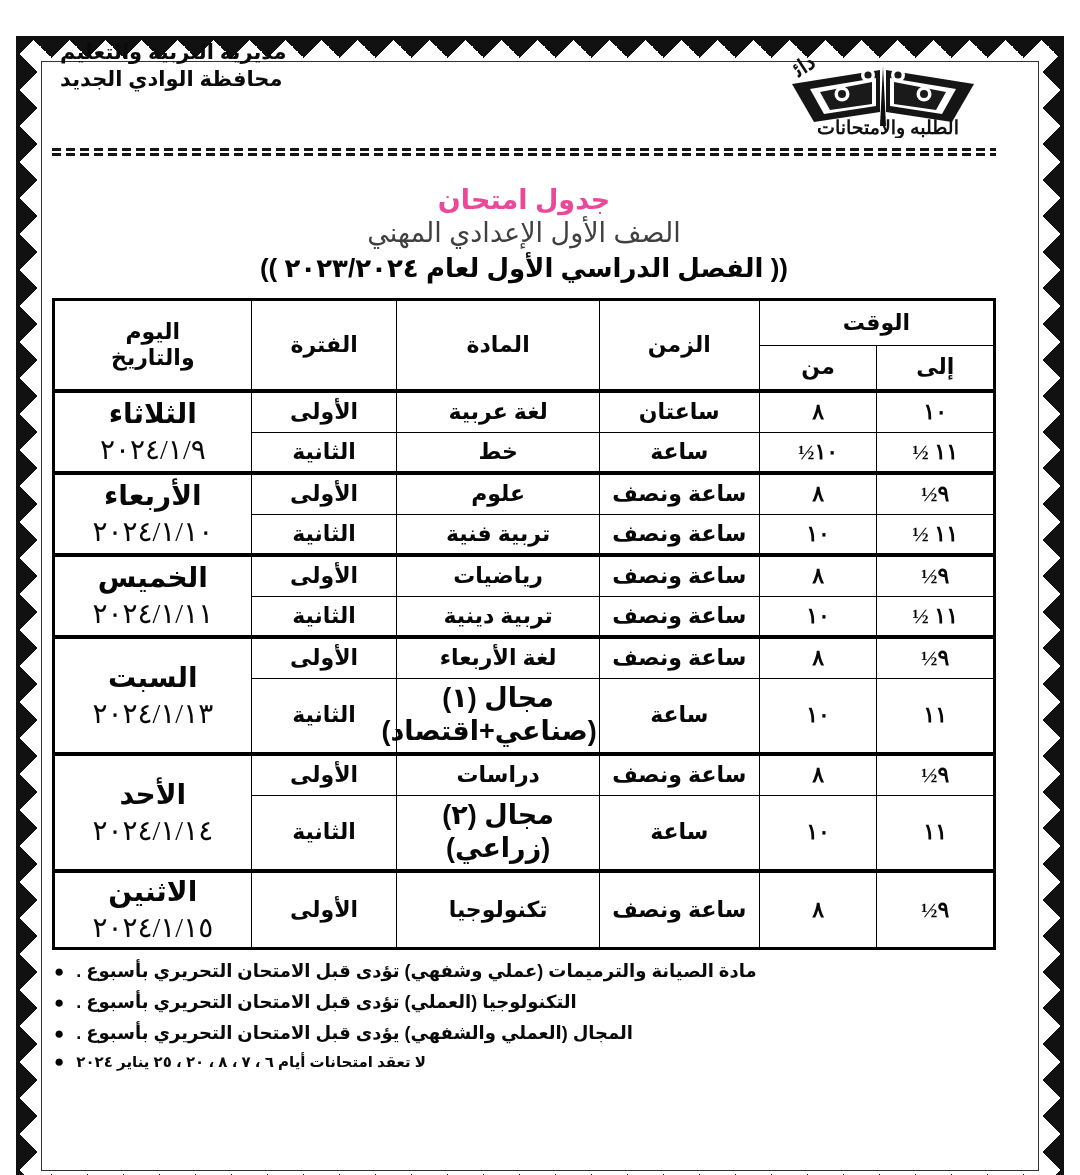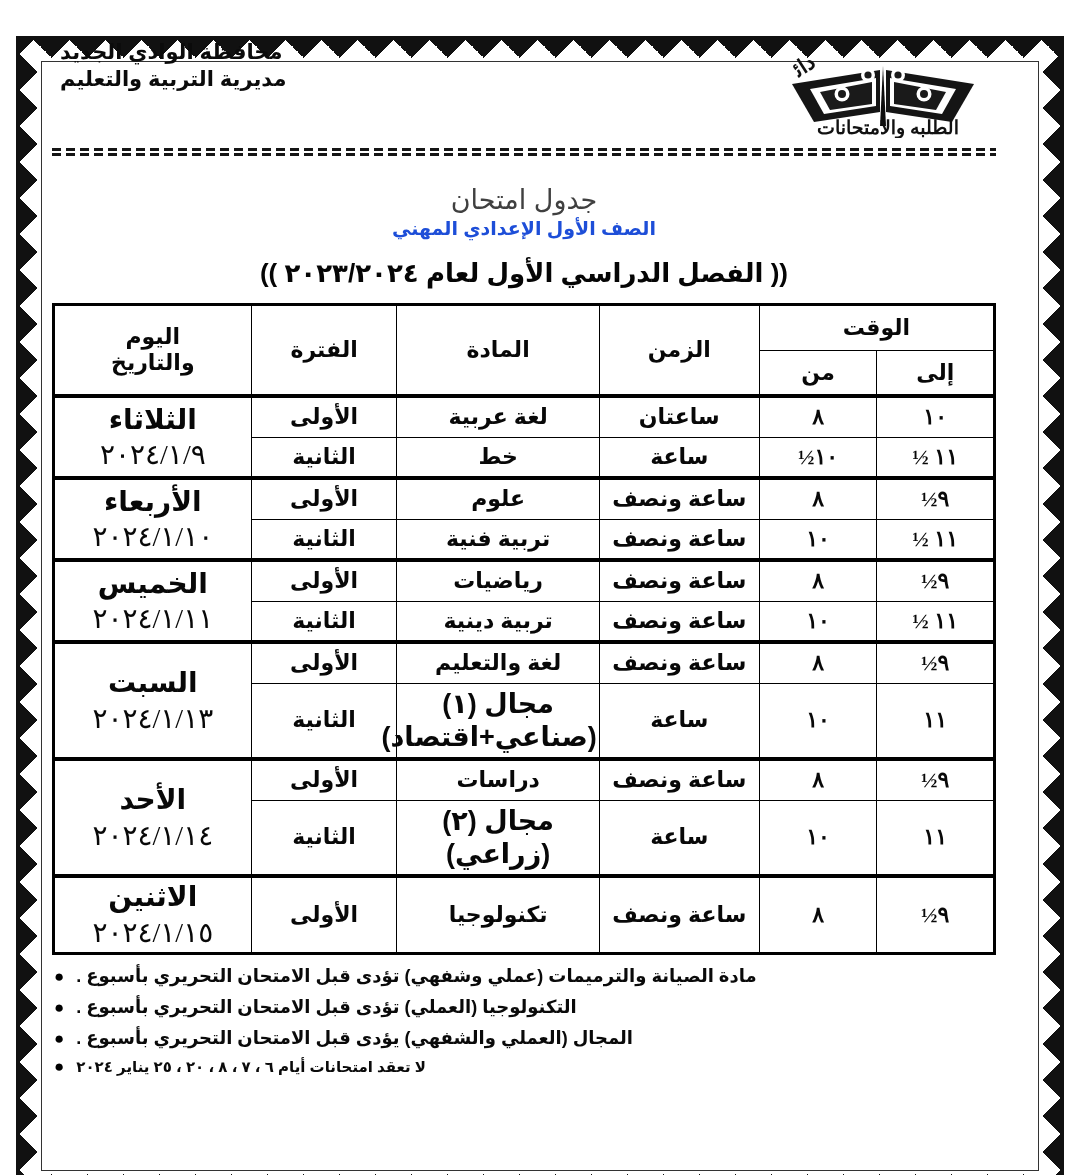--- a/index.html
+++ b/index.html
@@ -118,37 +118,37 @@
       to right, #151515 0 9px, transparent 9px 14px);
   }
 
   
   .title-block {
     text-align: center;
     margin-top: 14px;
   }
   .title-1 {
     font-size: 27px;
+    font-weight: bold;
+    color: #ec4899;
+    line-height: 1.22;
+    margin-top: 28px;
+  }
+  .title-2 {
+    font-size: 27px;
     font-weight: normal;
     color: #404040;
-    line-height: 1.22;
-    margin-top: 28px;
-  }
-  .title-2 {
-    font-size: 19px;
-    font-weight: bold;
-    color: #1d4ed8;
     line-height: 1.22;
   }
   .title-3 {
     font-size: 26px;
     font-weight: bold;
     color: #050505;
     line-height: 1.30;
-    margin-top: 17px;
+    margin-top: 2px;
   }
 
   
   .table-wrap {
     margin-top: 12px;
     padding: 0 6px;
   }
   table.sched {
     width: 100%;
     border-collapse: collapse;
@@ -265,22 +265,22 @@
           <circle cx="100" cy="49" r="7" fill="#fff"></circle>
           <circle cx="100" cy="49" r="3.6" fill="#1a1a1a"></circle>
           <circle cx="130" cy="49" r="7" fill="#fff"></circle>
           <circle cx="130" cy="49" r="3.6" fill="#1a1a1a"></circle>
 
           <text x="120" y="108" text-anchor="middle" font-family="'Liberation Serif', serif" font-size="19" font-weight="bold" fill="#111">الطلبه والامتحانات</text>
         </svg>
       </div>
 
       <div class="org-lines">
+        <div>مديرية التربية والتعليم</div>
         <div>محافظة الوادي الجديد</div>
-        <div>مديرية التربية والتعليم</div>
       </div>
     </div>
 
     <div class="dashed-rule"></div>
 
     <div class="title-block">
       <div class="title-1">جدول امتحان</div>
       <div class="title-2">الصف الأول الإعدادي المهني</div>
       <div class="title-3">(( الفصل الدراسي الأول لعام ٢٠٢٣/٢٠٢٤ ))</div>
     </div>
@@ -363,21 +363,21 @@
               <td class="num">١١ ½</td>
               <td class="num">١٠</td>
               <td>ساعة ونصف</td>
               <td>تربية دينية</td>
               <td>الثانية</td>
             </tr>
             <tr class="thick-top">
               <td class="num">٩½</td>
               <td class="num">٨</td>
               <td>ساعة ونصف</td>
-              <td>لغة والتعليم</td>
+              <td>لغة الأربعاء</td>
               <td>الأولى</td>
               <td class="day-cell" rowspan="2">
                 <div>السبت</div>
                 <div class="num">٢٠٢٤/١/١٣</div>
               </td>
             </tr>
             <tr>
               <td class="num tall">١١</td>
               <td class="num tall">١٠</td>
               <td class="tall">ساعة</td>

